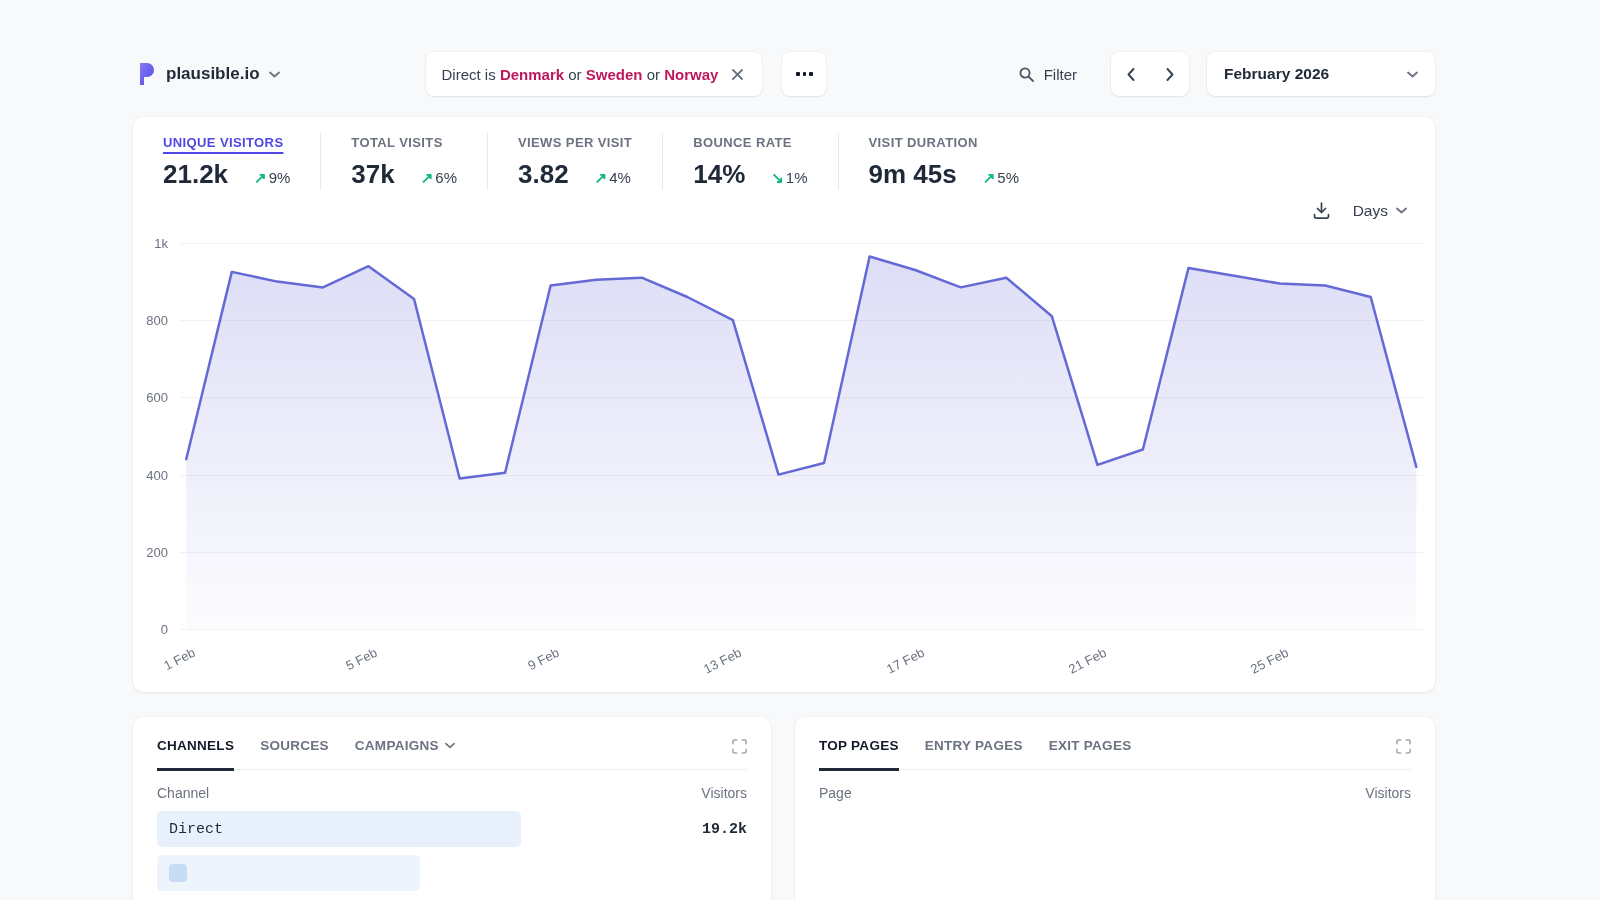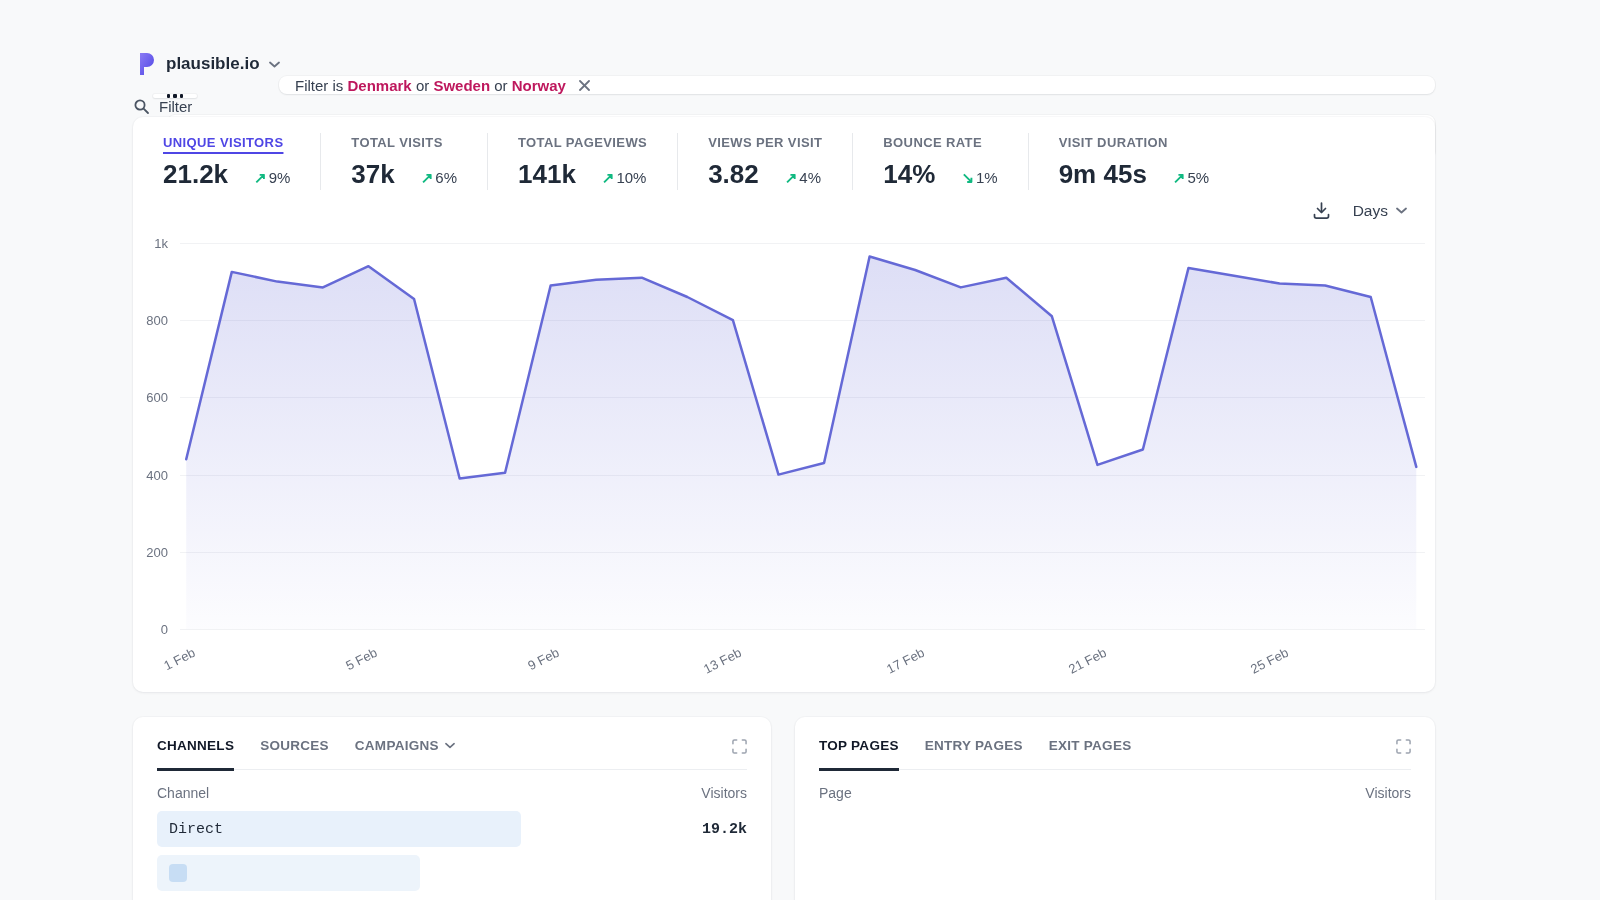--- a/index.html
+++ b/index.html
@@ -1,21 +1,21 @@
 <!DOCTYPE html>
 <html><head>
 <meta charset="utf-8">
 <style>
   * { margin:0; padding:0; box-sizing:border-box; }
   html,body { width:1600px; height:900px; }
   body { font-family:"Liberation Sans", sans-serif; background:#f8f9fa; color:#1f2937; }
   .page { position:relative; width:1600px; height:900px; overflow:hidden; }
 
   
-  .topbar { display:flex; margin:52px 0 0 133px; width:1302px; height:44px;flex-direction:column; }
+  .topbar { display:flex; align-items:center; margin:52px 0 0 133px; width:1302px; height:44px; }
   .site-picker { display:flex; align-items:center; gap:9px; cursor:pointer; padding-left:4px; }
   .logo-svg { width:20px; height:24px; display:block; }
   .site-name { font-size:17px; font-weight:700; color:#1f2937; }
   .chev { width:11px; height:7px; stroke:#6b7280; stroke-width:1.8; fill:none; stroke-linecap:round; stroke-linejoin:round; }
   .white-box { background:#ffffff; border-radius:8px; box-shadow:0 1px 2px rgba(16,24,40,.07), 0 0 0 1px rgba(16,24,40,.03); }
   .filter-chip { display:flex; align-items:center; gap:10px; height:44px; padding:0 16px; margin-left:146px; font-size:15px; color:#374151; }
   .filter-chip b { color:#be185d; font-weight:700; }
   .chip-close { display:flex; align-items:center; justify-content:center; width:18px; height:18px; background:none; border:none; cursor:pointer; }
   .x-icon { width:11px; height:11px; stroke:#6b7280; stroke-width:1.8; stroke-linecap:round; }
   .more-btn { width:44px; height:44px; margin-left:20px; border:none; cursor:pointer; display:flex; align-items:center; justify-content:center; gap:3px; }
@@ -91,21 +91,21 @@
         <path d="M3 1 h7 a7 7 0 0 1 0 14 h-3 v8 h-4 Z" fill="url(#logoGrad)"></path>
       </svg>
       <span class="site-name">plausible.io</span>
       <svg class="chev" viewBox="0 0 11 7">
           <polyline points="1,1.5 5.5,5.5 10,1.5"></polyline>
         </svg>
     </div>
 
     <div class="filter-chip white-box">
       <span>
-        <span>Filter is</span>
+        <span>Direct is</span>
         <b>Denmark</b>
         <span>or</span>
         <b>Sweden</b>
         <span>or</span>
         <b>Norway</b>
       </span>
       <button class="chip-close">
         <svg class="x-icon" viewBox="0 0 11 11">
             <line x1="1" y1="1" x2="10" y2="10"></line>
             <line x1="10" y1="1" x2="1" y2="10"></line>
@@ -160,27 +160,20 @@
         <div class="stat-valrow">
             <span class="stat-value">21.2k</span>
           <span class="stat-delta"><span class="arr">↗</span><span>9%</span></span>
           </div>
       </div>
       <div class="stat">
         <div class="stat-label">TOTAL VISITS</div>
         <div class="stat-valrow">
             <span class="stat-value">37k</span>
           <span class="stat-delta"><span class="arr">↗</span><span>6%</span></span>
-          </div>
-      </div>
-      <div class="stat">
-        <div class="stat-label">TOTAL PAGEVIEWS</div>
-        <div class="stat-valrow">
-            <span class="stat-value">141k</span>
-          <span class="stat-delta"><span class="arr">↗</span><span>10%</span></span>
           </div>
       </div>
       <div class="stat">
         <div class="stat-label">VIEWS PER VISIT</div>
         <div class="stat-valrow">
             <span class="stat-value">3.82</span>
           <span class="stat-delta"><span class="arr">↗</span><span>4%</span></span>
           </div>
       </div>
       <div class="stat">

